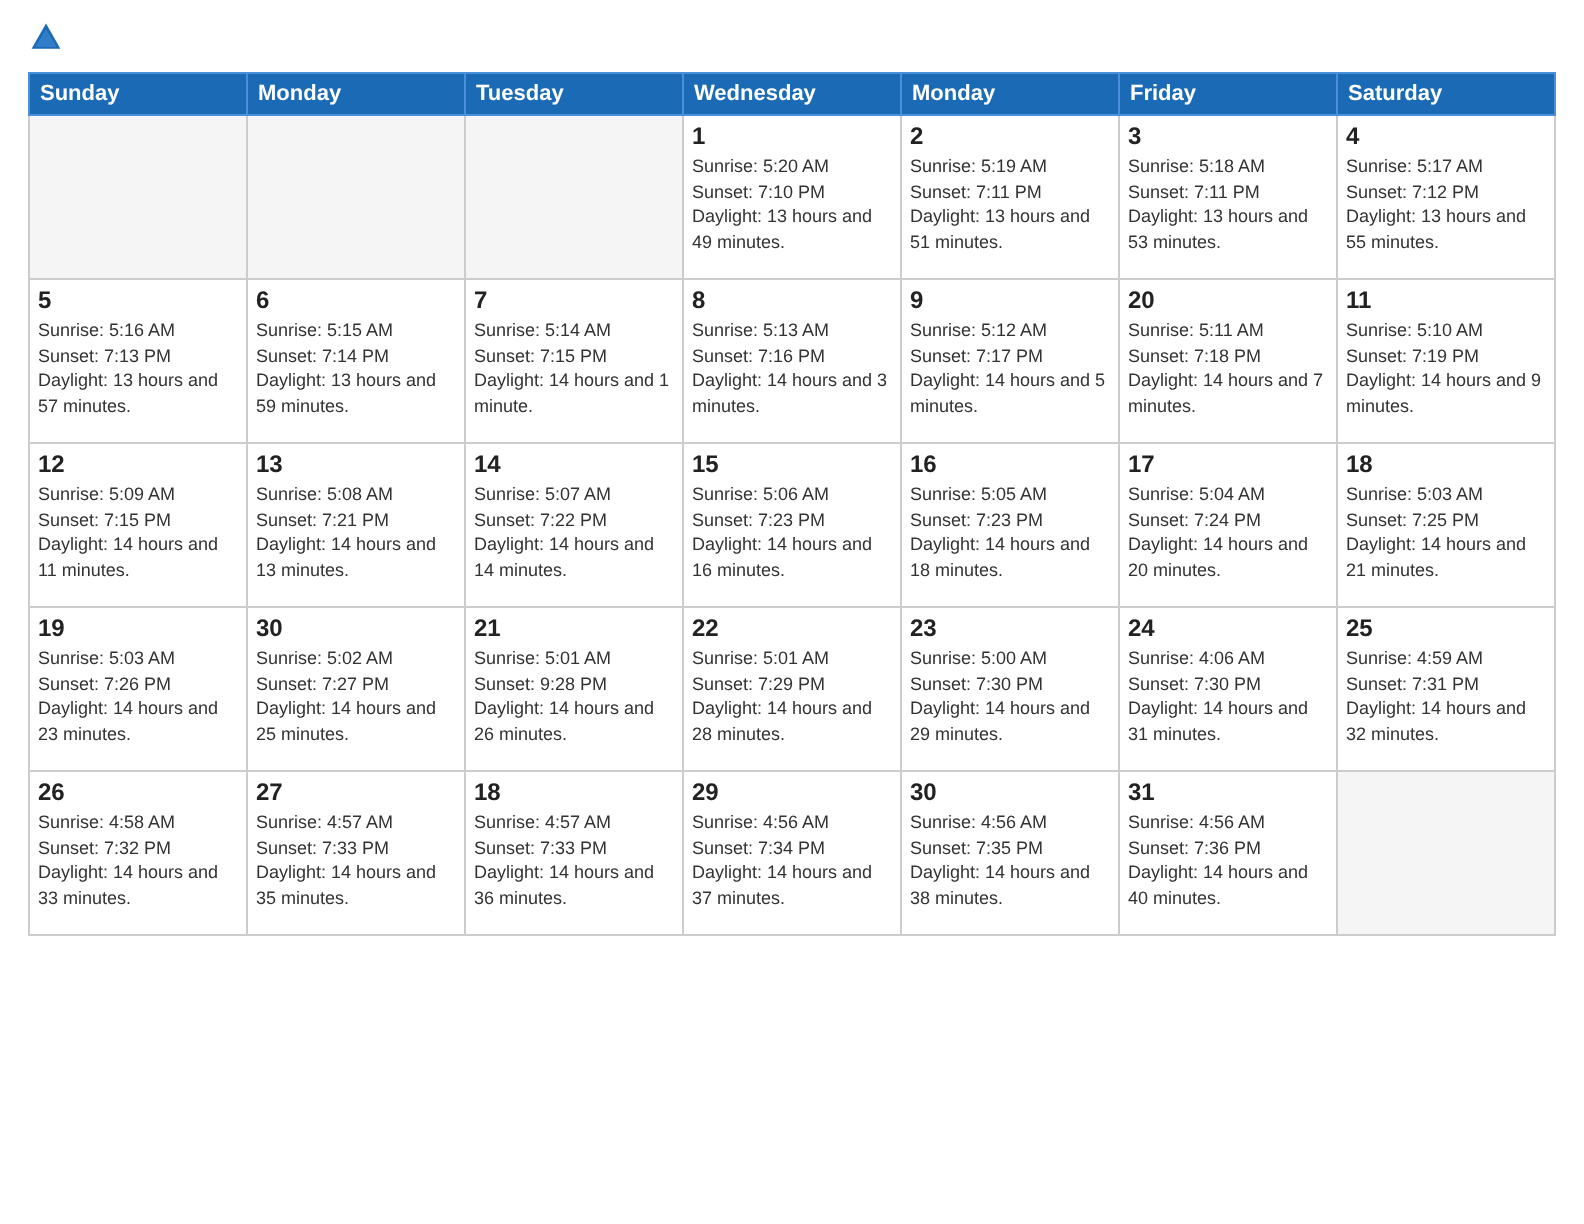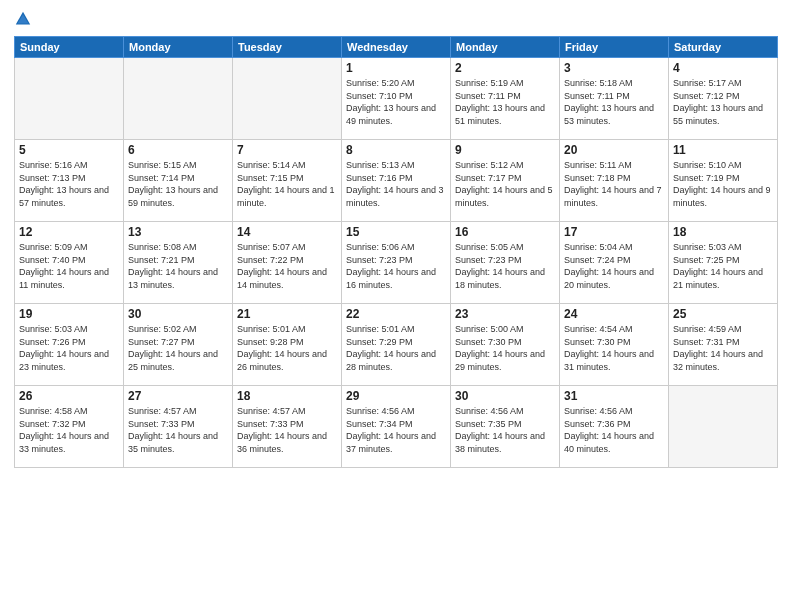--- a/index.html
+++ b/index.html
@@ -212,21 +212,21 @@
             <div class="day-info">Sunrise: 5:10 AM
 Sunset: 7:19 PM
 Daylight: 14 hours
 and 9 minutes.</div>
           </td>
         </tr>
         <tr>
           <td>
             <span class="day-num">12</span>
             <div class="day-info">Sunrise: 5:09 AM
-Sunset: 7:40 PM
+Sunset: 7:15 PM
 Daylight: 14 hours
 and 11 minutes.</div>
           </td>
           <td>
             <span class="day-num">13</span>
             <div class="day-info">Sunrise: 5:08 AM
 Sunset: 7:21 PM
 Daylight: 14 hours
 and 13 minutes.</div>
           </td>
@@ -297,21 +297,21 @@
           </td>
           <td>
             <span class="day-num">23</span>
             <div class="day-info">Sunrise: 5:00 AM
 Sunset: 7:30 PM
 Daylight: 14 hours
 and 29 minutes.</div>
           </td>
           <td>
             <span class="day-num">24</span>
-            <div class="day-info">Sunrise: 4:54 AM
+            <div class="day-info">Sunrise: 4:06 AM
 Sunset: 7:30 PM
 Daylight: 14 hours
 and 31 minutes.</div>
           </td>
           <td>
             <span class="day-num">25</span>
             <div class="day-info">Sunrise: 4:59 AM
 Sunset: 7:31 PM
 Daylight: 14 hours
 and 32 minutes.</div>

